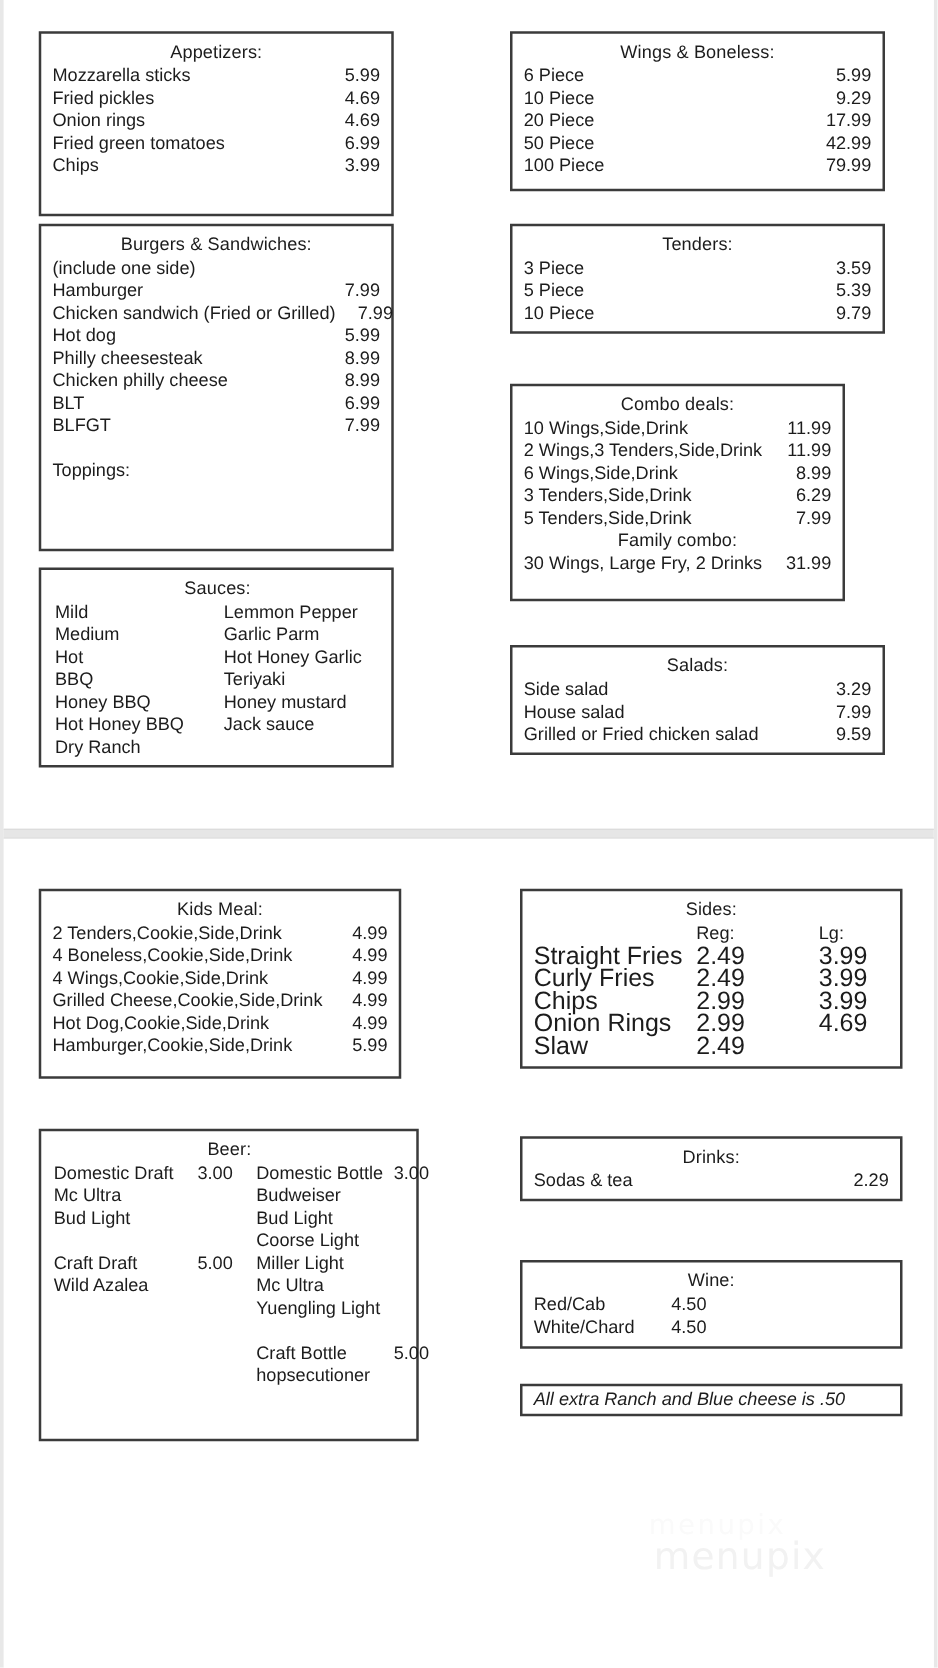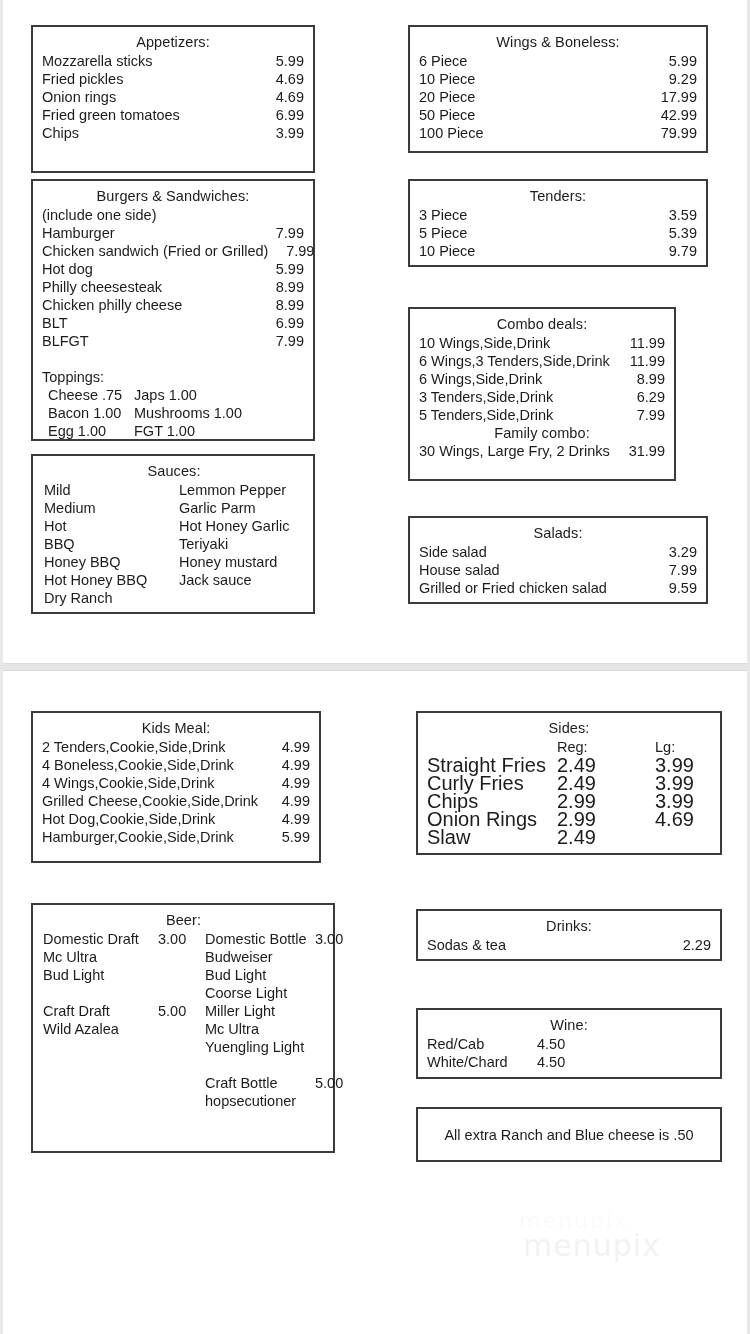--- a/index.html
+++ b/index.html
@@ -265,34 +265,20 @@
         <div class="row">
           <span class="nm">BLFGT</span>
           <span class="sp"></span>
           <span class="pr">7.99</span>
         </div>
       </div>
       <div class="spacer-line"></div>
       <div class="row">
         <span class="nm">Toppings:</span>
       </div>
-      <div>
-        <div class="topping-row">
-          <span class="t1">Cheese .75</span>
-          <span class="t2">Japs 1.00</span>
-        </div>
-        <div class="topping-row">
-          <span class="t1">Bacon 1.00</span>
-          <span class="t2">Mushrooms 1.00</span>
-        </div>
-        <div class="topping-row">
-          <span class="t1">Egg 1.00</span>
-          <span class="t2">FGT 1.00</span>
-        </div>
-      </div>
     </div>
 
     <div class="box pricecol" id="box-tenders" style="left:405px; top:179px; width:300px; height:88px;">
       <div class="box-title">Tenders:</div>
       <div class="rows">
         <div class="row">
           <span class="nm">3 Piece</span>
           <span class="sp"></span>
           <span class="pr">3.59</span>
         </div>
@@ -311,21 +297,21 @@
 
     <div class="box pricecol" id="box-combo" style="left:405px; top:307px; width:268px; height:174px;">
       <div class="box-title">Combo deals:</div>
       <div class="rows">
         <div class="row">
           <span class="nm">10 Wings,Side,Drink</span>
           <span class="sp"></span>
           <span class="pr">11.99</span>
         </div>
         <div class="row">
-          <span class="nm">6 Wings,3 Tenders,Side,Drink</span>
+          <span class="nm">2 Wings,3 Tenders,Side,Drink</span>
           <span class="sp"></span>
           <span class="pr">11.99</span>
         </div>
         <div class="row">
           <span class="nm">6 Wings,Side,Drink</span>
           <span class="sp"></span>
           <span class="pr">8.99</span>
         </div>
         <div class="row">
           <span class="nm">3 Tenders,Side,Drink</span>
@@ -597,21 +583,21 @@
       <div class="wine-row">
         <span class="wn">Red/Cab</span>
         <span class="wp">4.50</span>
       </div>
       <div class="wine-row">
         <span class="wn">White/Chard</span>
         <span class="wp">4.50</span>
       </div>
     </div>
 
-    <div class="box" id="box-note" style="left:413px; top:436px; width:306px; height:55px; display:flex; align-items:center; justify-content:center;">
+    <div class="box" id="box-note" style="left:413px; top:436px; width:306px; height:26px; display:flex; align-items:center; justify-content:flex-start;font-style:italic;">
       <div class="centered-note">All extra Ranch and Blue cheese is .50</div>
     </div>
 
     <div class="wm-ghost" style="left:516px; top:537px;">menupix</div>
     <div class="watermark" style="left:520px; top:557px;">menupix</div>
 
   </div>
 
 </div>
 

